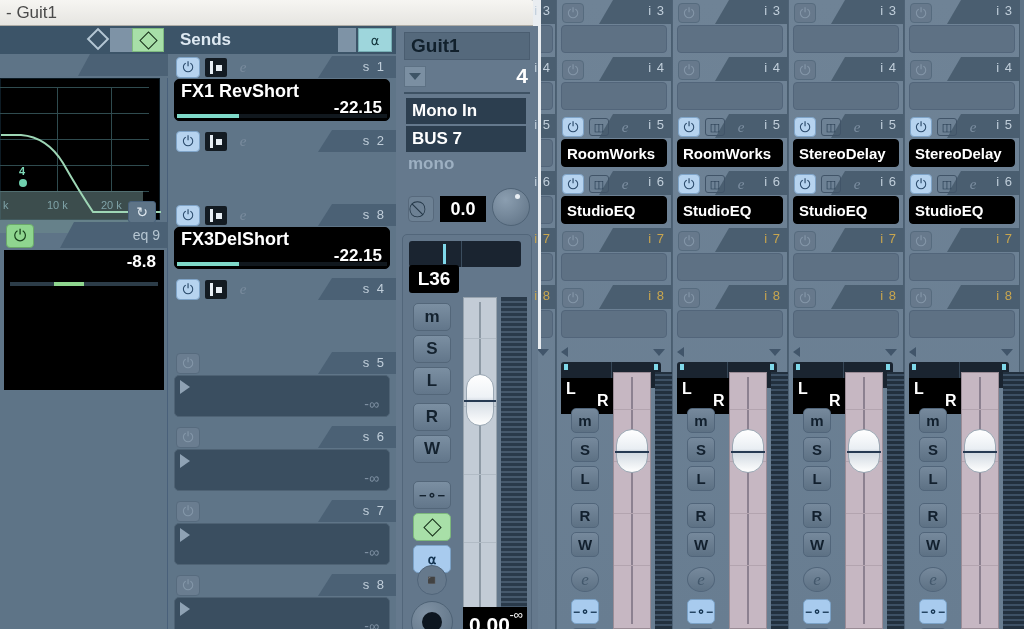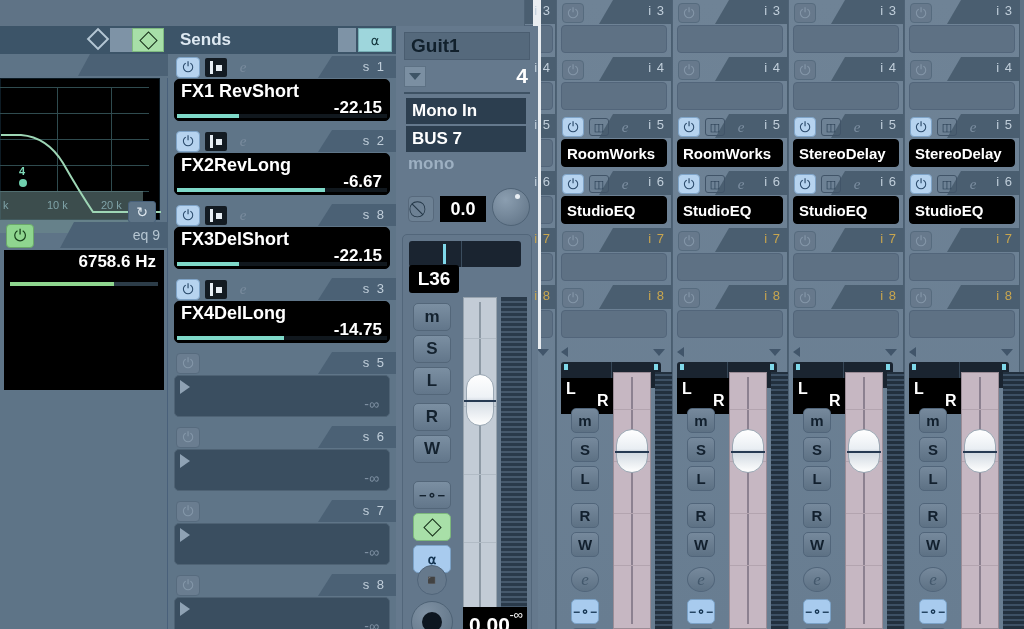--- a/index.html
+++ b/index.html
@@ -869,20 +869,23 @@
       <div class="mbtn" style="left:14px;top:466px">L</div>
       <div class="mbtn" style="left:14px;top:503px">R</div>
       <div class="mbtn" style="left:14px;top:532px">W</div>
       <div class="mbtn rnd" style="left:14px;top:567px">e</div>
       <div class="mbtn blue" style="left:14px;top:599px">
         <span style="font-size:12px;color:#12324f">−⚬−</span>
       </div>
       <div class="mbtn" style="left:14px;top:628px"></div>
     </div>
 
+  <div class="winbar">
+    <span>- Guit1</span>
+  </div>
 
   <div class="scrollthumb"></div>
 
   <div class="panel eqpanel">
     <div class="eq-hdr">
       <div class="diamond"></div>
       <div class="tab"></div>
       <div class="gbtn">
           <div class="dia"></div>
         </div>
@@ -913,23 +916,23 @@
       </div>
     </div>
 
     <div class="eqband">
       <div class="eqband-hdr">
         <div class="eq-pow">⏻</div>
         <div class="eq-lbl">eq 9</div>
       </div>
       <div class="eqvals">
         <div class="eqrow">
-          <div class="txt">6758.6 Hz</div>
+          <div class="txt">-8.8</div>
           <div class="bar">
-              <div class="barfill" style="left:0;width:104px"></div>
+              <div class="barfill" style="left:44px;width:30px"></div>
             </div>
         </div>
       </div>
     </div>
   </div>
 
   <div class="panel sendpanel">
     <div class="send-hdr">
       <div class="ttl">Sends</div>
       <div class="tab"></div>
@@ -956,26 +959,20 @@
         <div class="sslot" style="top: 104px;">
           <div class="shead">
             <div class="s-pow on">⏻</div>
             <div class="s-btn2">
               <span class="g1"></span>
               <span class="g2"></span>
             </div>
             <div class="s-e">e</div>
             <div class="s-num">s 2</div>
           </div>
-          <div class="s-body filled">
-            <div class="nm">FX2RevLong</div>
-            <div class="val">-6.67</div>
-            <div class="lvlbg"></div>
-            <div class="lvl" style="width:148.32px"></div>
-          </div>
         </div>
         <div class="sslot" style="top: 178px;">
           <div class="shead">
             <div class="s-pow on">⏻</div>
             <div class="s-btn2">
               <span class="g1"></span>
               <span class="g2"></span>
             </div>
             <div class="s-e">e</div>
             <div class="s-num">s 8</div>
@@ -988,27 +985,21 @@
           </div>
         </div>
         <div class="sslot" style="top: 252px;">
           <div class="shead">
             <div class="s-pow on">⏻</div>
             <div class="s-btn2">
               <span class="g1"></span>
               <span class="g2"></span>
             </div>
             <div class="s-e">e</div>
-            <div class="s-num">s 3</div>
-          </div>
-          <div class="s-body filled">
-            <div class="nm">FX4DelLong</div>
-            <div class="val">-14.75</div>
-            <div class="lvlbg"></div>
-            <div class="lvl" style="width:107.12px"></div>
+            <div class="s-num">s 4</div>
           </div>
         </div>
         <div class="sslot" style="top: 326px;">
           <div class="shead">
             <div class="s-pow ">⏻</div>
             <div class="s-num">s 5</div>
           </div>
           <div class="s-body ">
             <div class="tri"></div>
             <div class="valdim">-∞</div>

